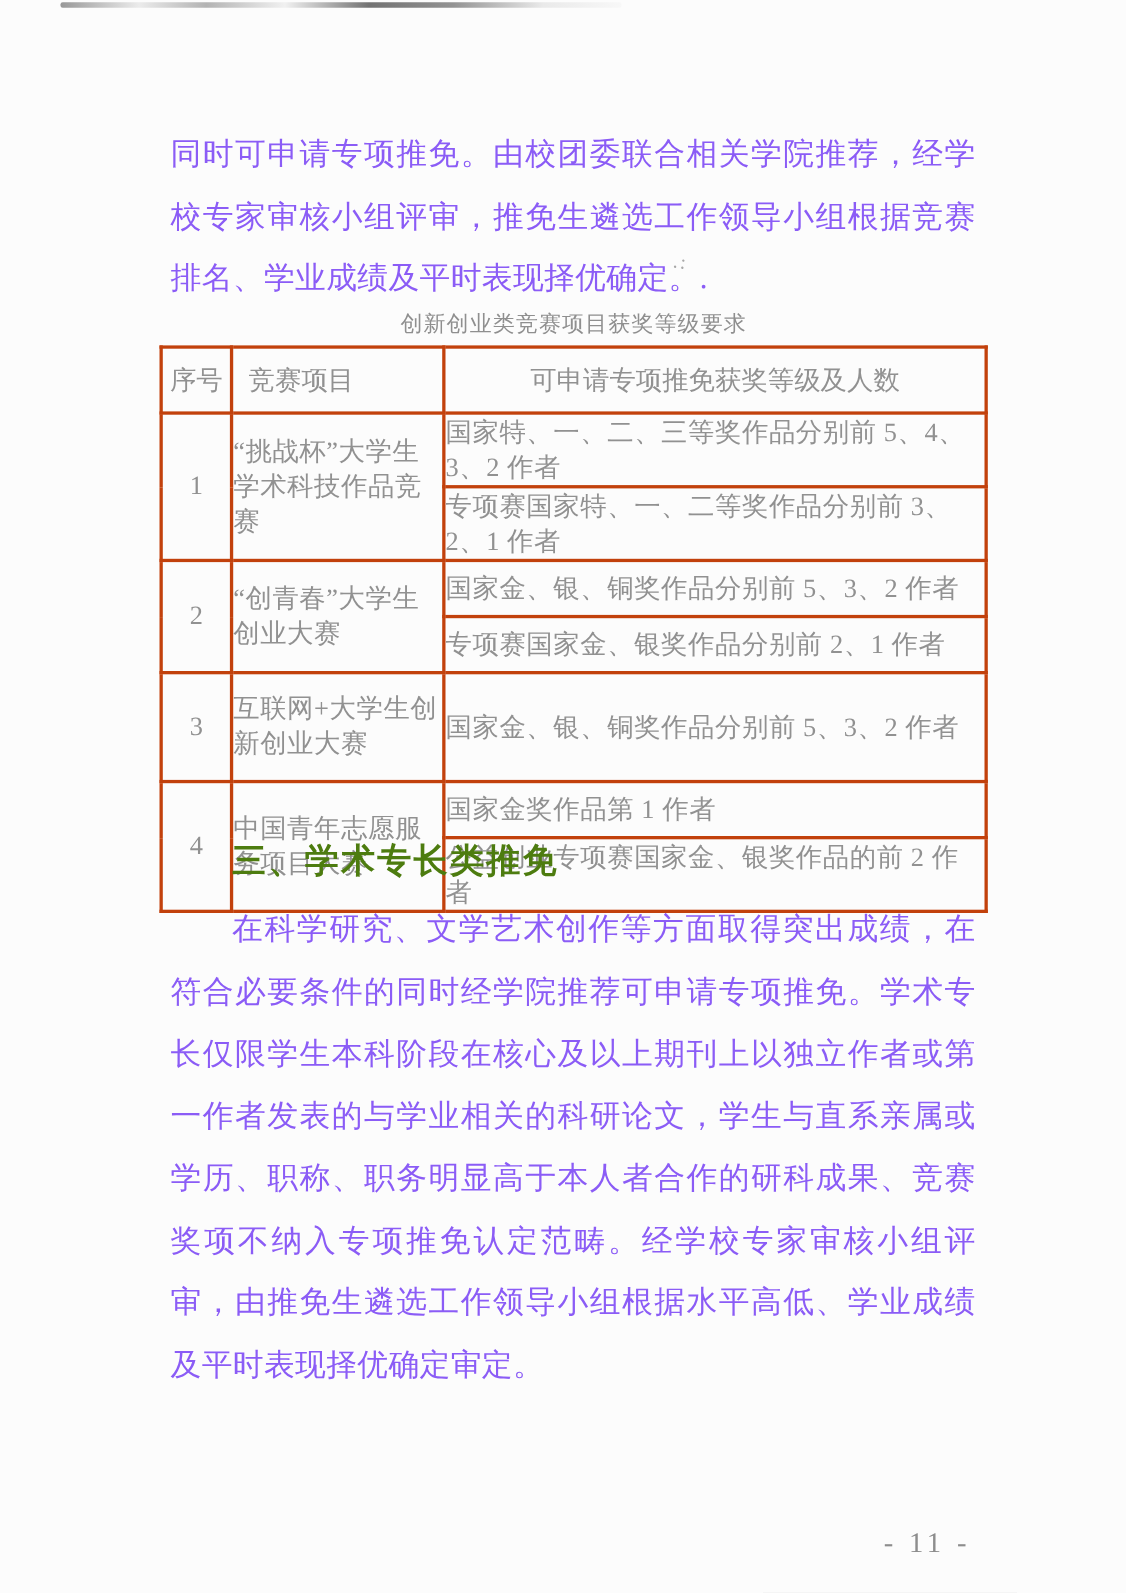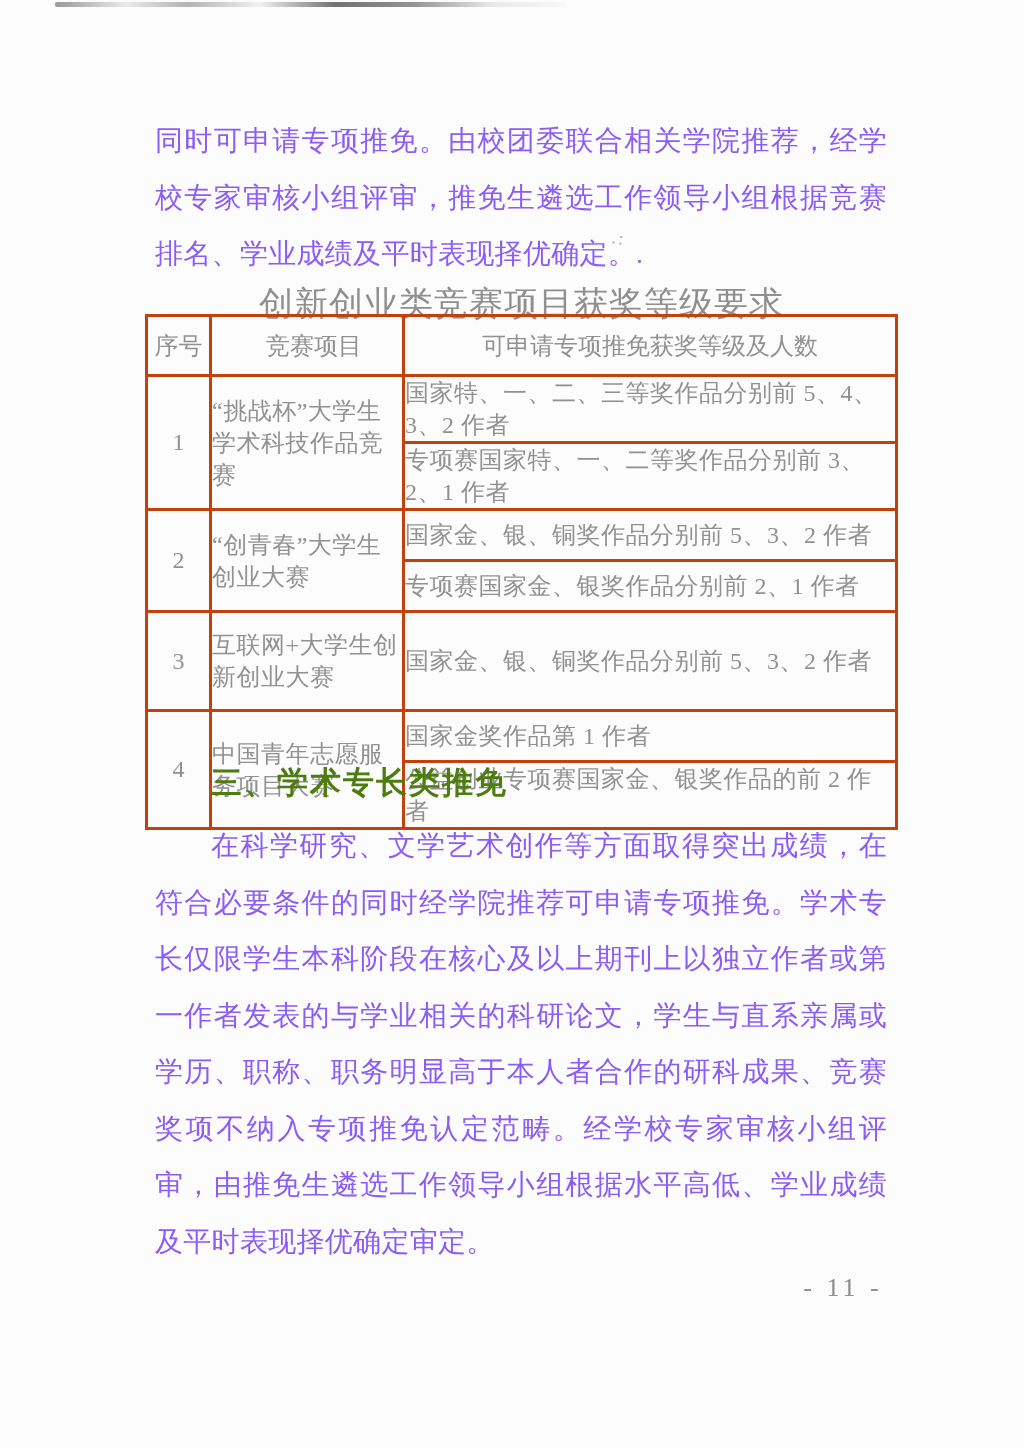--- a/index.html
+++ b/index.html
@@ -33,51 +33,51 @@
   #intro-para{top:113px;}
   #sec3-para{top:818px;}
   #sec4-para{top:1238px;}
   .stray-mark{
     position:absolute;left:612px;top:228px;
     font-size:18px;color:#a8a8a8;letter-spacing:2px;
     transform:rotate(8deg);
   }
   .table-title{
     position:absolute;left:145px;top:281px;width:753px;
-    text-align:center;font-size:34px;color:#8f8f8f;
+    text-align:center;font-size:20px;color:#8f8f8f;
     letter-spacing:1px;
   }
   table.grade{
     position:absolute;left:145px;top:314px;width:753px;
     border-collapse:collapse;table-layout:fixed;
     font-size:24px;color:#919191;
   }
   table.grade td{
     border:3px solid #c2410c;
     padding:0;
     vertical-align:middle;
   }
   td.c{text-align:center;}
   tr.hdr td{height:57px;}
-  tr.hdr td.l{padding-left:14px;text-align:center;}
+  tr.hdr td.l{padding-left:14px;}
   tr.sub td{height:48px;}
   tr.tall td{height:96px;}
   td.comp{padding-left:14px;line-height:32px;letter-spacing:.5px;}
   td.crit{padding-left:13px;letter-spacing:.5px;}
   td.num{font-size:24px;}
   .sec-heading{
     position:absolute;left:211px;
     font-family:"Liberation Sans","DejaVu Sans",sans-serif;
     font-weight:bold;font-size:31px;color:#4d7c0f;
     letter-spacing:2px;
   }
   #sec3-heading{top:762px;}
   #sec4-heading{top:1182px;}
   .page-number{
-    position:absolute;left:788px;top:1273px;width:110px;
+    position:absolute;left:788px;top:1388px;width:110px;
     font-size:26px;color:#8d8d8d;letter-spacing:4px;
     text-align:center;
   }
 </style>
 </head>
 <body>
 
 <div class="page">
 
   <div class="top-smudge"></div>

